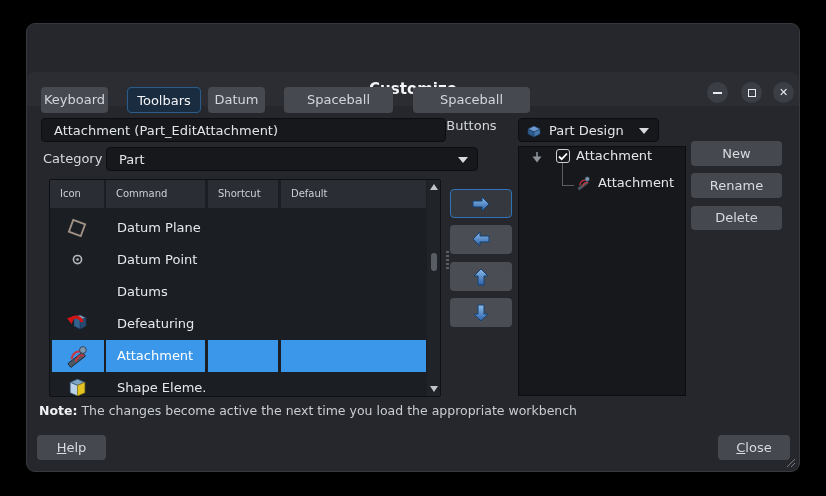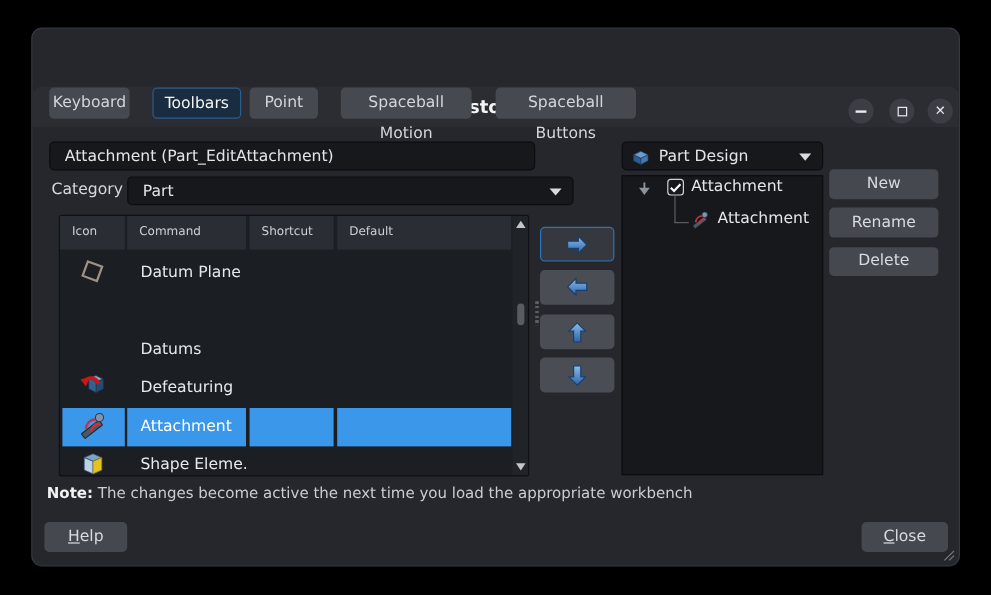--- a/index.html
+++ b/index.html
@@ -9,21 +9,21 @@
           background:#25272c;border:1px solid #36393f;border-radius:9px;box-sizing:border-box;}
   .titlebar{position:absolute;left:0;top:0;width:100%;height:34px;background:#2b2d32;
             border-radius:8px 8px 0 0;margin-top:48px;}
   .title{position:absolute;left:0;top:0;width:100%;height:34px;line-height:34px;text-align:center;
          color:#f2f4f6;font-size:15px;font-weight:bold;}
   .winbtn{position:absolute;top:10px;width:21px;height:21px;border-radius:50%;background:#3b3e44;}
   .winbtn .bar{position:absolute;left:6px;top:10px;width:9px;height:2px;background:#e9ebee;}
   .winbtn .sq{position:absolute;left:7px;top:7px;width:6px;height:6px;border:1.6px solid #e9ebee;}
   .winbtn .x{position:absolute;left:0;top:0;width:21px;height:21px;line-height:21px;text-align:center;
              color:#e9ebee;font-size:11px;font-weight:bold;}
-  .tab{position:absolute;top:49px;height:26px;background:#46494f;border-radius:4px;color:#d3d7dc;
+  .tab{position:absolute;top:63px;height:26px;background:#46494f;border-radius:4px;color:#d3d7dc;
        font-size:13px;text-align:center;line-height:26px;box-sizing:border-box;}
   .tab.selected{background:#1a2c40;border:1px solid #2c5d8a;color:#f2f4f6;}
   .field{position:absolute;background:#16181c;border:1px solid #0b0d10;border-radius:4px;
          box-sizing:border-box;color:#e2e5e8;font-size:13px;}
   .field .txt{position:absolute;left:12px;top:0;right:22px;height:22px;line-height:22px;
               white-space:nowrap;overflow:hidden;}
   .combo-arrow{position:absolute;right:9px;top:9px;width:0;height:0;
                border-left:5px solid transparent;border-right:5px solid transparent;
                border-top:6px solid #d8dbde;}
   .label{position:absolute;color:#d6dade;font-size:13px;}
@@ -96,21 +96,21 @@
       <div class="winbtn" style="left:714px">
         <div class="sq"></div>
       </div>
       <div class="winbtn" style="left:746px">
         <div class="x">✕</div>
       </div>
     </div>
 
     <div class="tab" style="left:14px;width:67px">Keyboard</div>
     <div class="tab selected" style="left:100px;width:74px">Toolbars</div>
-    <div class="tab" style="left:181px;width:57px">Point</div>
+    <div class="tab" style="left:181px;width:57px">Datum</div>
     <div class="tab" style="left:257px;width:109px">Spaceball Motion</div>
     <div class="tab" style="left:386px;width:117px">Spaceball Buttons</div>
 
     <div class="field" style="left:14px;top:94px;width:405px;height:24px">
       <div class="txt" style="top:1px">Attachment (Part_EditAttachment)</div>
     </div>
 
     <div class="label" style="left:16px;top:123px;height:24px;line-height:24px">Category</div>
     <div class="field" style="left:79px;top:123px;width:372px;height:24px">
       <div class="txt" style="top:1px">Part</div>
@@ -127,20 +127,31 @@
         <div class="td icon-cell col-icon">
           <svg width="20" height="20" viewBox="0 0 16 16">
               <path d="M5 1.5 L14.5 5 L11 14.5 L1.5 11 Z" fill="none" stroke="#a09184" stroke-width="1.5"></path>
             </svg>
         </div>
         <div class="td col-cmd">Datum Plane</div>
         <div class="td col-short"></div>
         <div class="td col-def"></div>
       </div>
 
+      <div class="tr" style="top:64px">
+        <div class="td icon-cell col-icon">
+          <svg width="13" height="13" viewBox="0 0 16 16">
+              <circle cx="8" cy="8" r="5" fill="none" stroke="#b4b9be" stroke-width="2"></circle>
+              <circle cx="8" cy="8" r="1.6" fill="#b4b9be"></circle>
+            </svg>
+        </div>
+        <div class="td col-cmd">Datum Point</div>
+        <div class="td col-short"></div>
+        <div class="td col-def"></div>
+      </div>
 
       <div class="tr" style="top:96px">
         <div class="td icon-cell col-icon"></div>
         <div class="td col-cmd">Datums</div>
         <div class="td col-short"></div>
         <div class="td col-def"></div>
       </div>
 
       <div class="tr" style="top:128px">
         <div class="td icon-cell col-icon">
@@ -209,21 +220,21 @@
       <svg width="20" height="22" viewBox="0 0 20 22">
         <path d="M7 19 L7 10 L3 10 L10 3 L17 10 L13 10 L13 19 Z" fill="url(#arrowGrad)" stroke="#16406e" stroke-width="1"></path>
       </svg>
     </div>
     <div class="xferbtn" style="top:274px">
       <svg width="20" height="22" viewBox="0 0 20 22">
         <path d="M7 3 L7 12 L3 12 L10 19 L17 12 L13 12 L13 3 Z" fill="url(#arrowGrad)" stroke="#16406e" stroke-width="1"></path>
       </svg>
     </div>
 
-    <div class="field" style="left:491px;top:94px;width:168px;height:24px">
+    <div class="field" style="left:491px;top:94px;width:141px;height:24px">
       <svg width="16" height="16" viewBox="0 0 16 16" style="position:absolute;left:7px;top:4px">
         <polygon points="2,6 8,3 14,6 8,9" fill="#6d9bd1" stroke="#1f4064" stroke-width="0.6"></polygon>
         <polygon points="2,6 8,9 8,14 2,11" fill="#2f5c8e" stroke="#1f4064" stroke-width="0.6"></polygon>
         <polygon points="8,9 14,6 14,11 8,14" fill="#4579ae" stroke="#1f4064" stroke-width="0.6"></polygon>
       </svg>
       <div class="txt" style="left:30px;top:1px">Part Design</div>
       <div class="combo-arrow"></div>
     </div>
 
     <div class="treepanel"></div>

